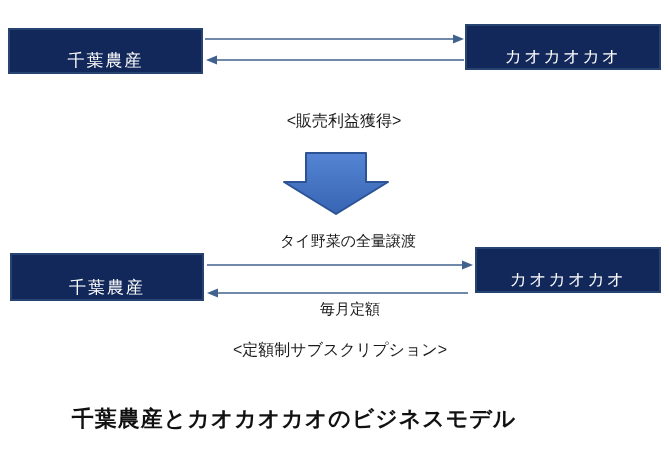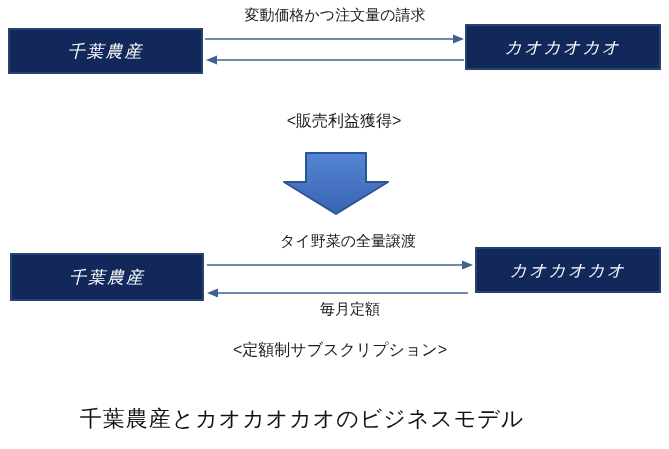--- a/index.html
+++ b/index.html
@@ -16,23 +16,22 @@
     color: var(--text, #1a1a1a);
     overflow: hidden;
   }
 
   .entity-box {
     position: absolute;
     background: var(--box-fill, #12275A);
     border: 2px solid var(--box-border, #27436F);
     box-sizing: border-box;
     display: flex;
-    align-items: center;
+    align-items: flex-end;
     justify-content: center;
-    font-style: italic;
   }
   .entity-box .entity-label {
     color: var(--box-text, #ffffff);
     font-size: 17px;
     letter-spacing: 2px;
     white-space: nowrap;
   }
 
   .flow-label {
     position: absolute;
@@ -64,37 +63,36 @@
   .big-arrow-shape {
     stroke: var(--big-arrow-border, #2C5494);
     stroke-width: 2;
     stroke-linejoin: round;
   }
   .grad-top    { stop-color: var(--big-arrow-top, #5584D4); }
   .grad-bottom { stop-color: var(--big-arrow-bottom, #3765B3); }
 
   .main-title {
     position: absolute;
-    left: 8px;
+    left: 0;
     top: 404;
     width: 588px;
     text-align: center;
     font-size: 22px;
-    font-weight: normal;
+    font-weight: bold;
     letter-spacing: 1px;
     color: #111111;
     white-space: nowrap;
   }
 </style>
 </head>
 <body>
 
 <div class="canvas">
 
-  <div class="flow-label" style="left:204px; top:6px; width:262px;">変動価格かつ注文量の請求</div>
 
   <div class="entity-box" style="left:8px; top:28px; width:195px; height:46px;">
     <span class="entity-label">千葉農産</span>
   </div>
 
   <div class="entity-box" style="left:465px; top:24px; width:196px; height:46px;">
     <span class="entity-label">カオカオカオ</span>
   </div>
 
   <svg class="arrow-svg" style="left:205px; top:33px;" width="259" height="12">

